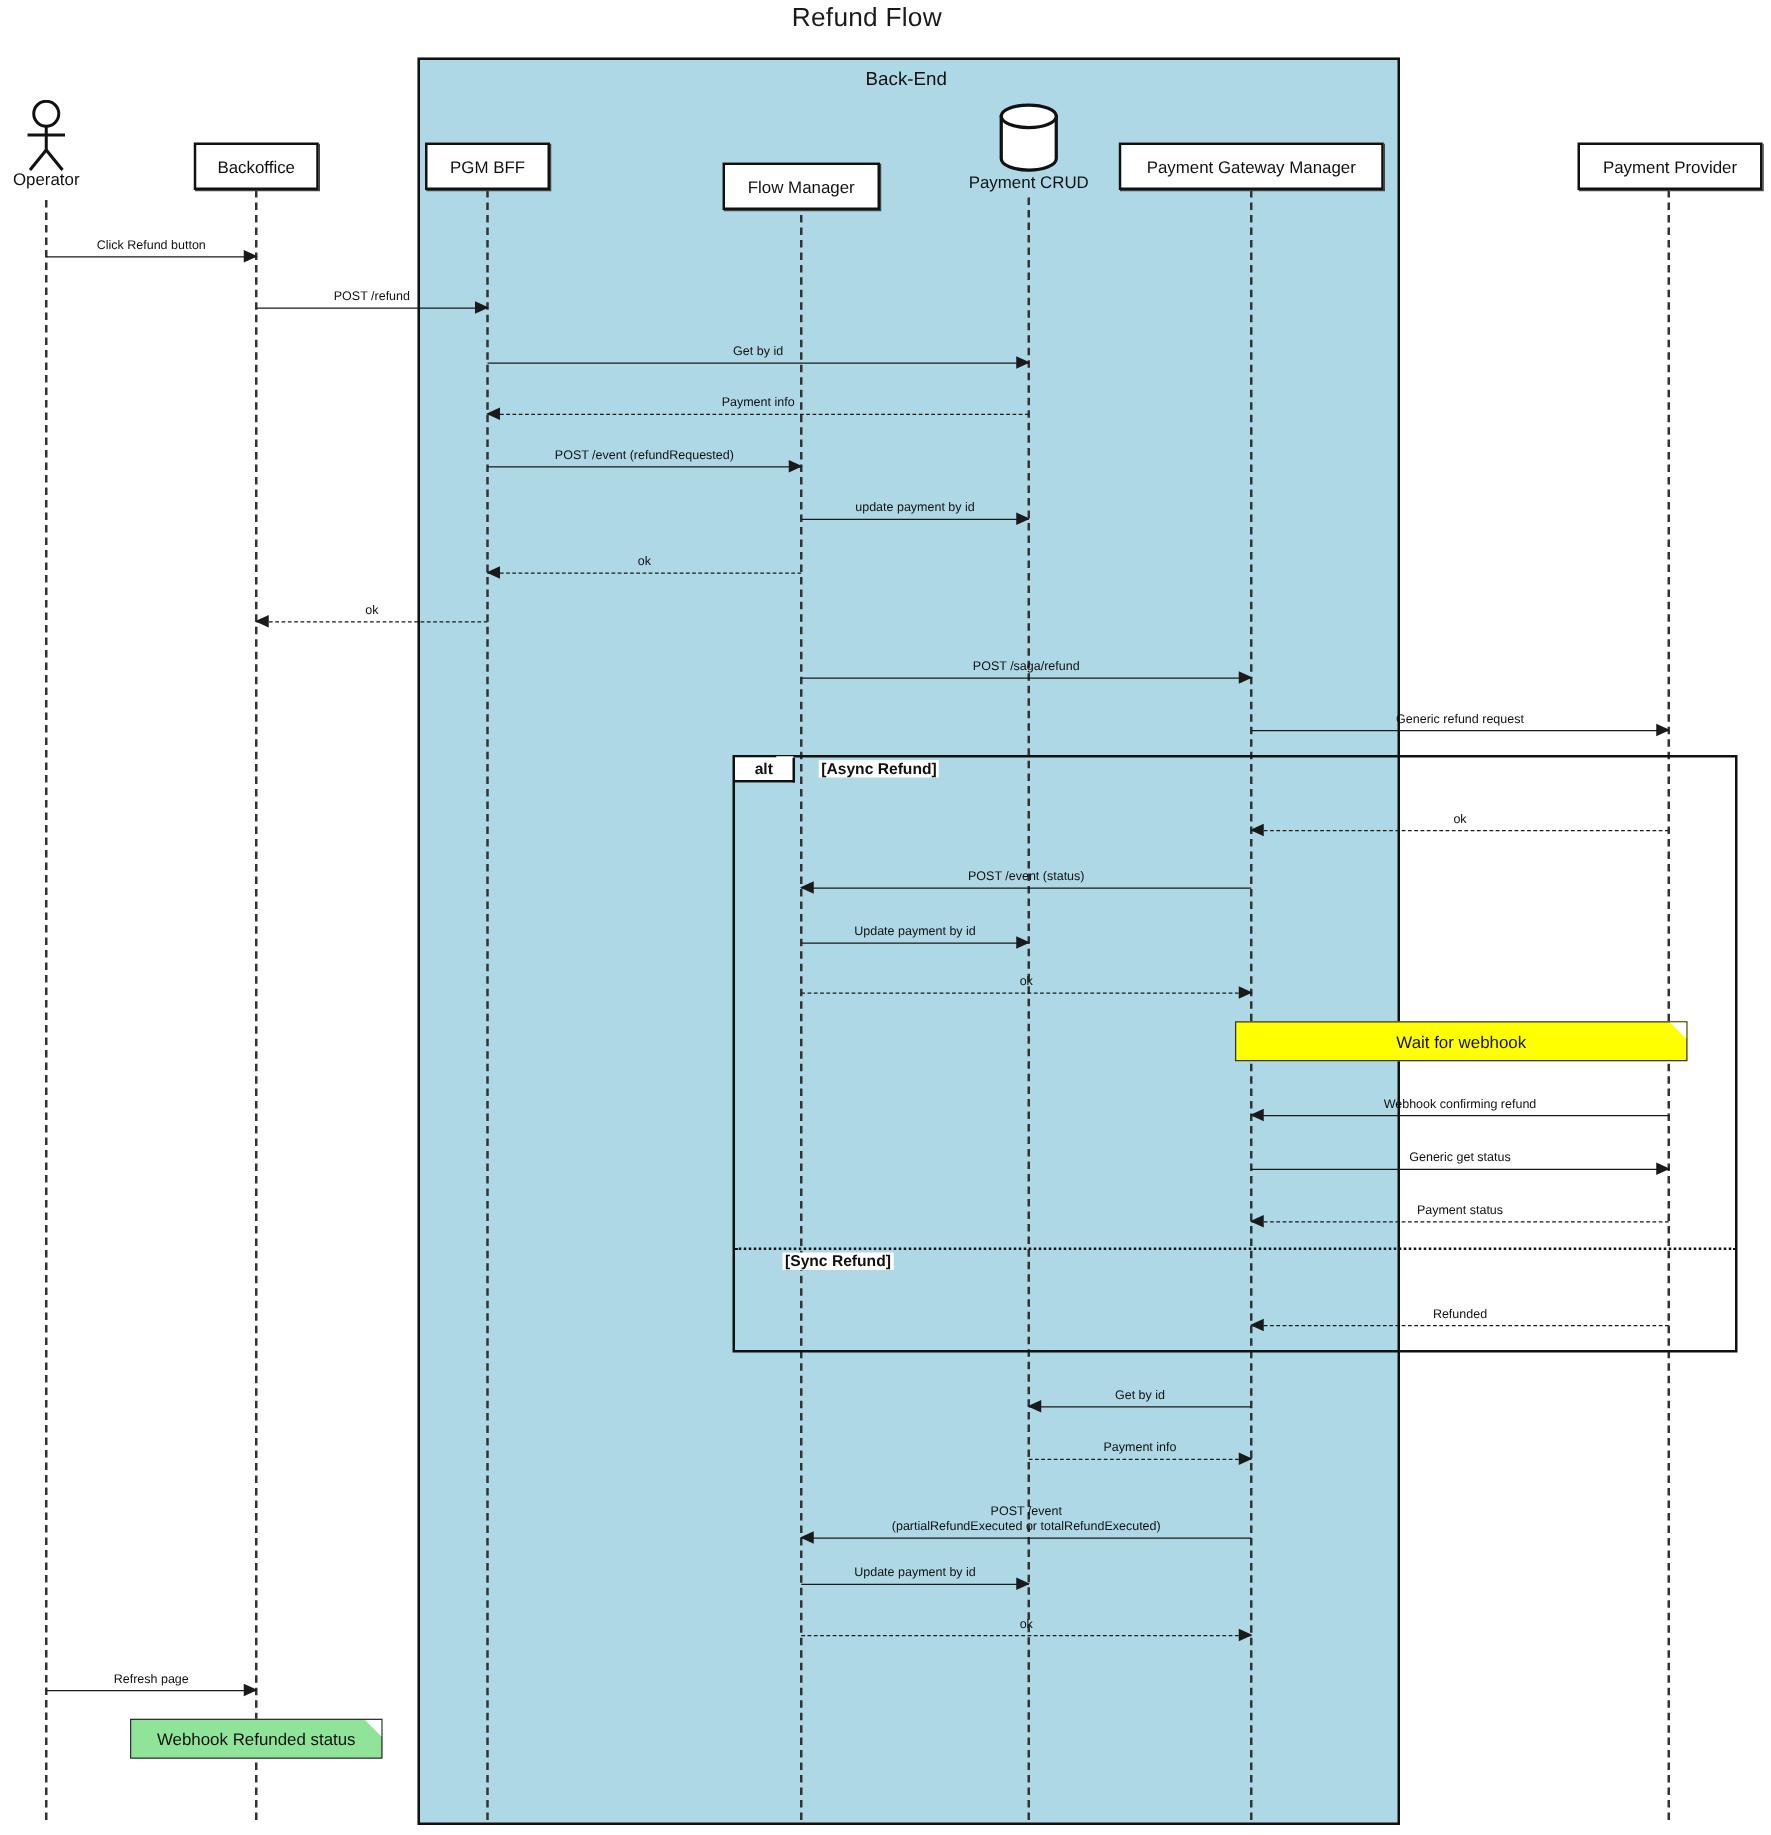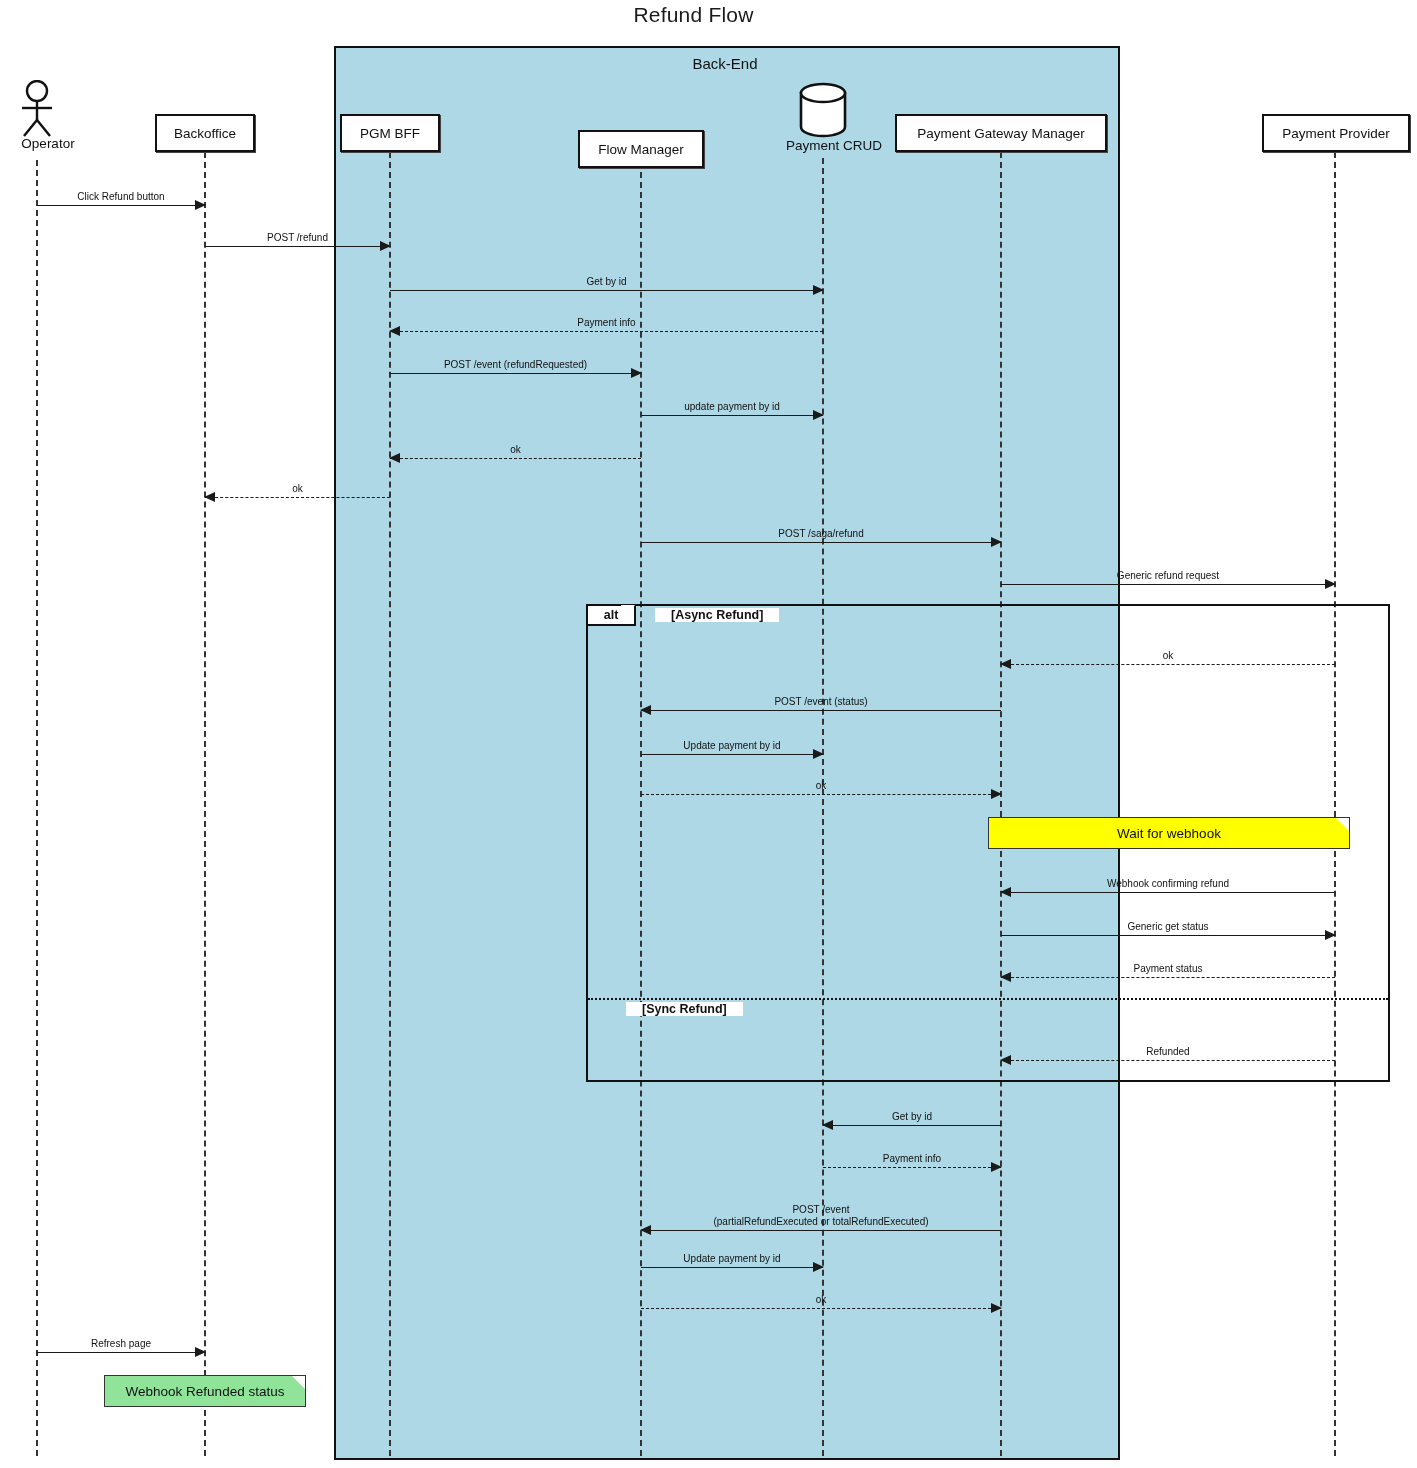--- a/index.html
+++ b/index.html
@@ -25,21 +25,21 @@
     display:flex;align-items:center;justify-content:center;
     font-size:13.5px;color:#111;box-sizing:border-box;
     box-shadow:1px 1px 0 #444;
   }
   
   .lifeline{
     position:absolute;width:0;border-left:2px dashed #333;
   }
   
   .actor-label{
-    position:absolute;font-size:13.5px;color:#111;text-align:center;padding-left:11px;
+    position:absolute;font-size:13.5px;color:#111;text-align:center;
   }
 
   
   .db{position:absolute;}
 
   
   .msg{position:absolute;height:0;}
   .msg .line{
     position:absolute;left:0;top:0;width:100%;
     border-top:1.6px solid #1a1a1a;
@@ -66,21 +66,21 @@
     border-bottom:2px solid #111;font-size:12.5px;font-weight:bold;
     color:#111;display:flex;align-items:center;justify-content:center;
     box-sizing:border-box;
   }
   .frag-tab:after{
     content:"";position:absolute;right:-1px;top:-1px;
     width:0;height:0;border-top:18px solid #fff;border-right:14px solid transparent;
   }
   .guard{
     position:absolute;font-size:12.5px;font-weight:bold;color:#111;
-    background:#fff;padding:0 16px;white-space:nowrap;
+    background:#fff;padding:0 2px;white-space:nowrap;
   }
   .frag-div{
     position:absolute;height:0;border-top:2.5px dotted #111;
   }
 
   
   .note{
     position:absolute;box-sizing:border-box;border:1.5px solid #333;
     display:flex;align-items:center;justify-content:center;
     font-size:13.5px;color:#111;

